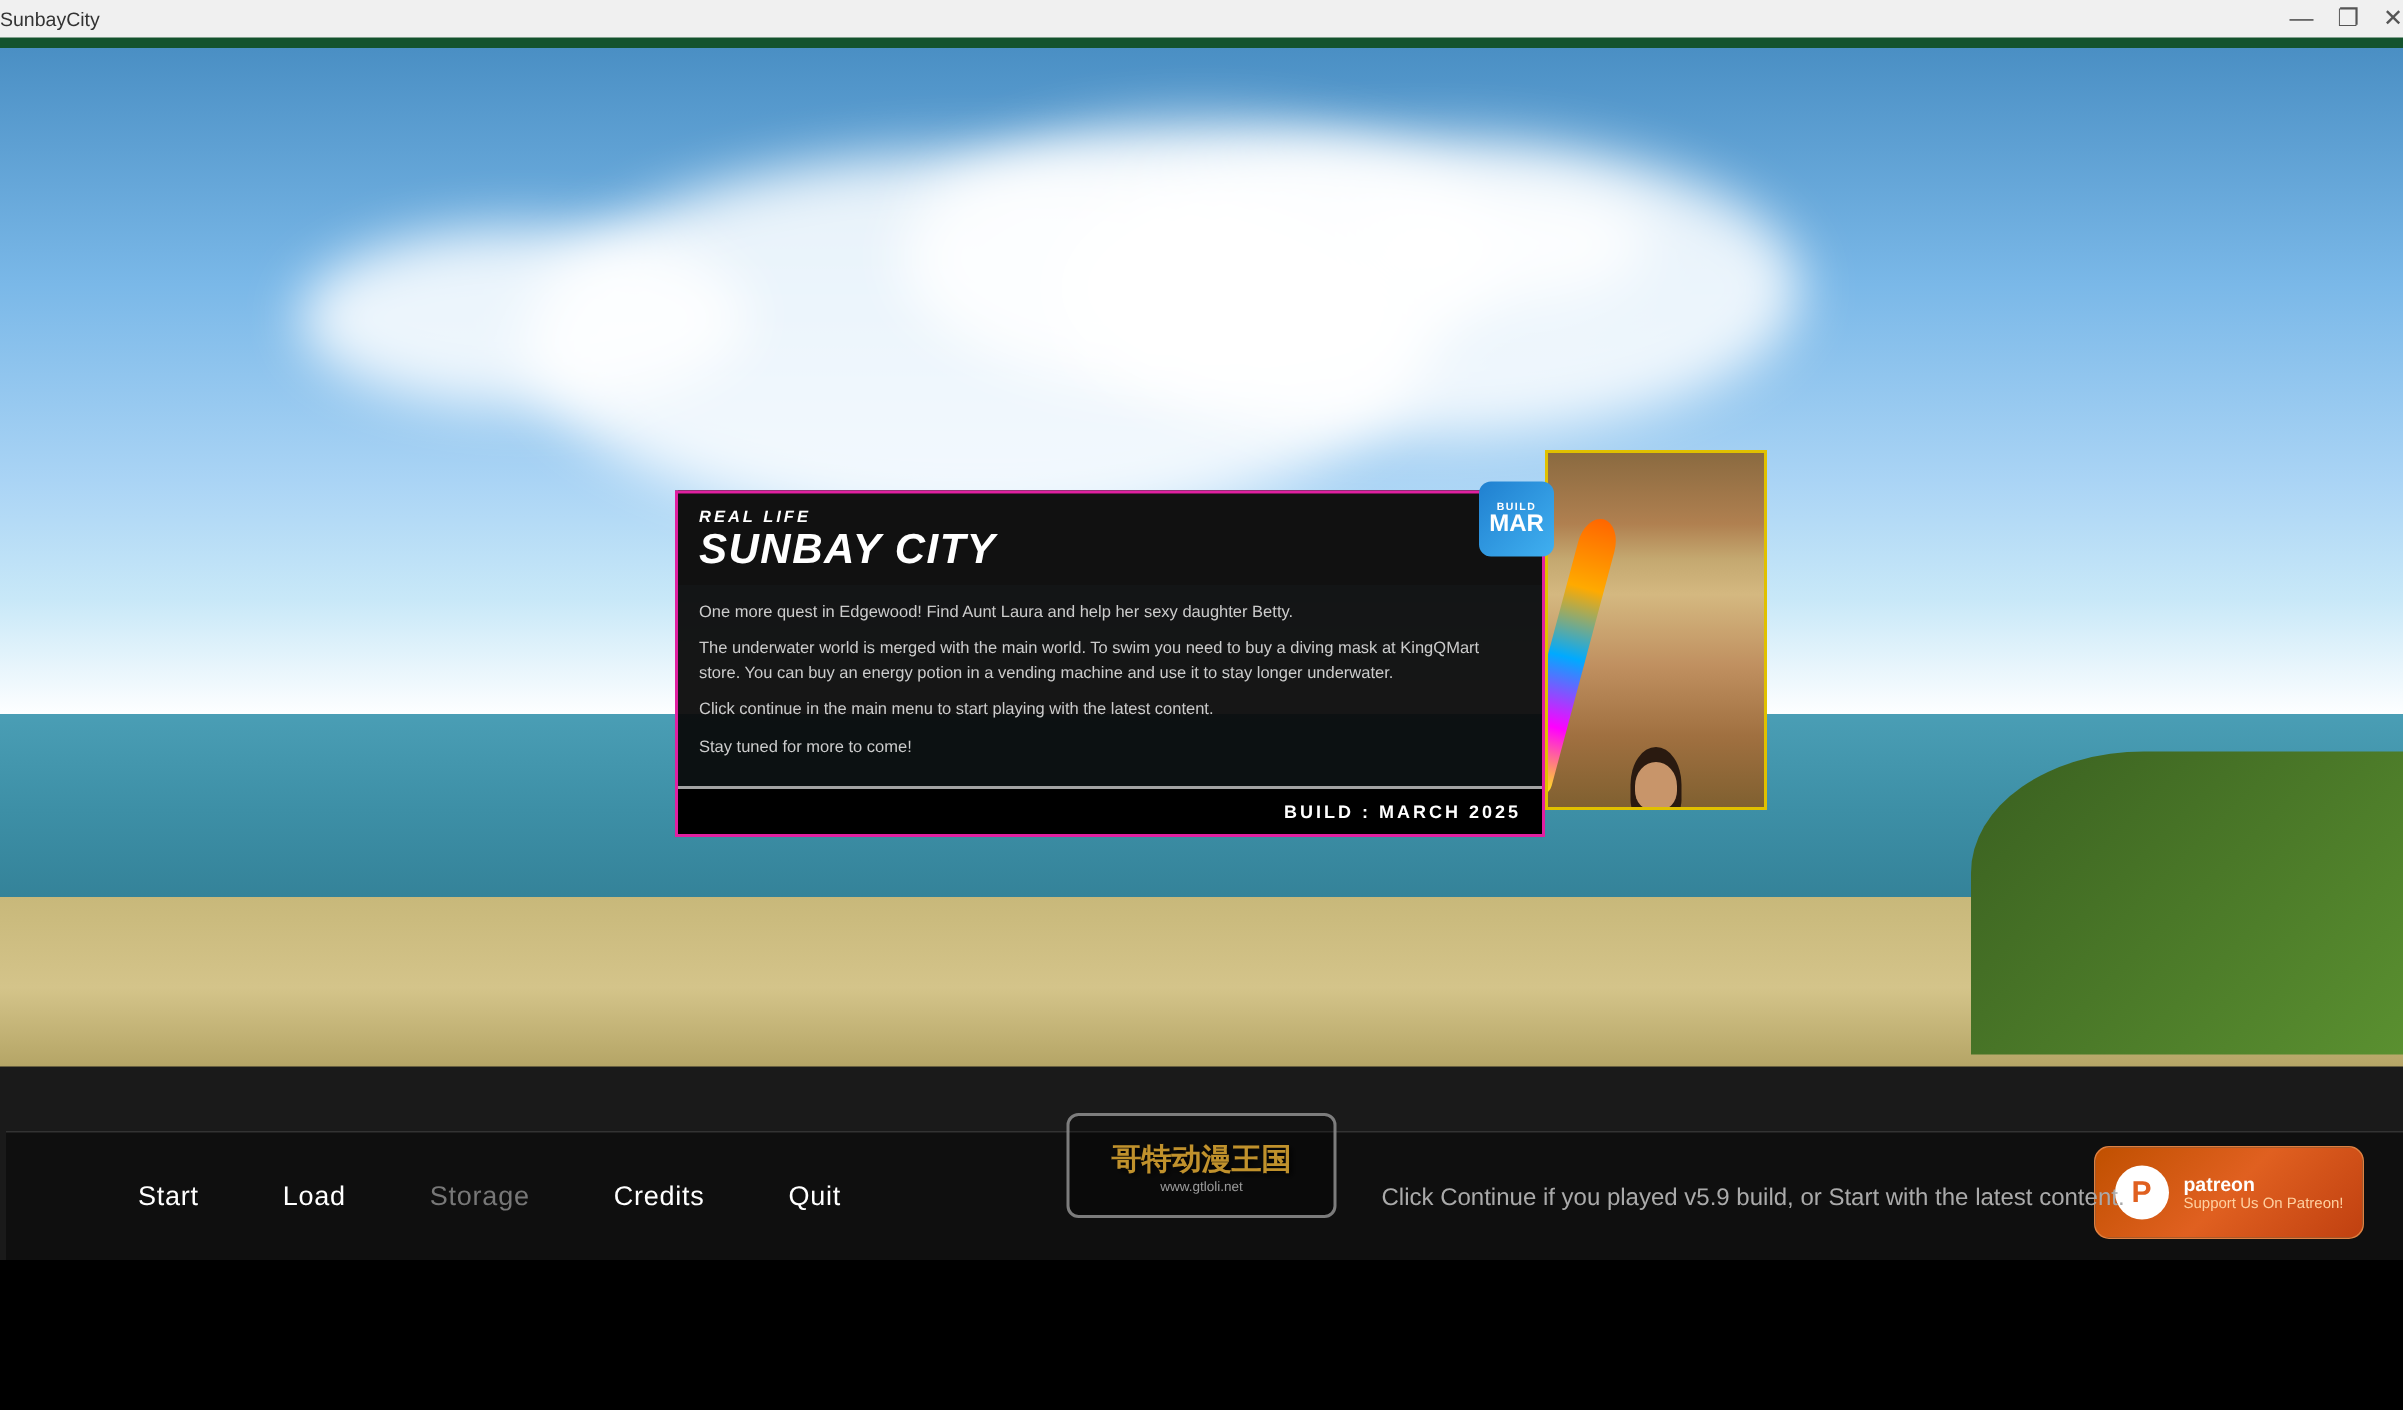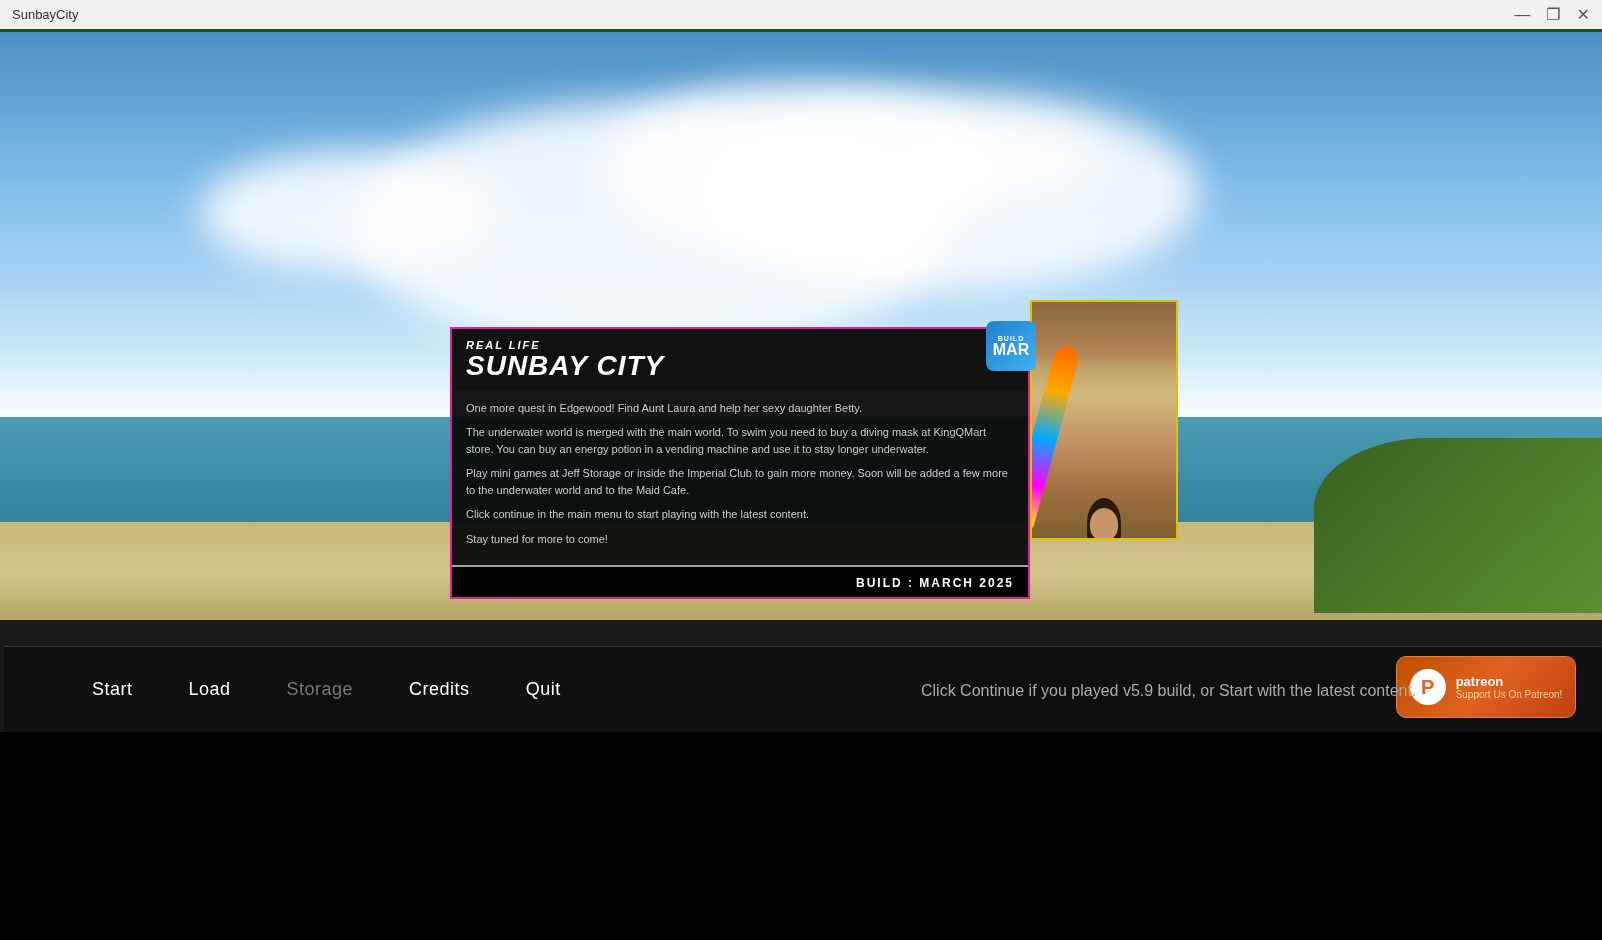--- a/index.html
+++ b/index.html
@@ -13,26 +13,26 @@
     }
 
     
     #title-bar {
       width: 100%;
       height: 32px;
       background: #f0f0f0;
       display: flex;
       align-items: center;
       justify-content: space-between;
-      padding: 0 12px;
+      padding: 0 0;
       position: absolute;
       top: 0;
       left: 0;
       z-index: 100;
-      border-bottom: 3px solid #14532d;
+      border-bottom: 7px solid #14532d;
     }
     #title-bar-left {
       font-size: 13px;
       color: #333;
     }
     #title-bar-controls {
       display: flex;
       gap: 16px;
     }
     .win-btn {
@@ -42,21 +42,21 @@
       line-height: 1;
       user-select: none;
     }
 
     
     #game-area {
       position: absolute;
       top: 32px;
       left: 0;
       width: 1602px;
-      height: 700px;
+      height: 808px;
       overflow: hidden;
     }
 
     
     #bg-sky {
       position: absolute;
       top: 0; left: 0;
       width: 100%;
       height: 65%;
       background: linear-gradient(180deg, #4a8fc4 0%, #7ab8e8 30%, #aad4f5 55%, #c8e8f8 70%, #ffffff 85%, #d0e8f0 100%);
@@ -416,21 +416,20 @@
       <div id="mar-badge">
         <span class="build-text">BUILD</span>
         <span class="mar-text">MAR</span>
       </div>
     </div>
 
     <div style="position:relative;">
       <div id="news-content">
         <p>One more quest in Edgewood! Find Aunt Laura and help her sexy daughter Betty.</p>
         <p>The underwater world is merged with the main world. To swim you need to buy a diving mask at KingQMart store. You can buy an energy potion in a vending machine and use it to stay longer underwater.</p>
-        <p>Play mini games at Jeff Storage or inside the Imperial Club to gain more money. Soon will be added a few more to the underwater world and to the Maid Cafe.</p>
         <p>Click continue in the main menu to start playing with the latest content.</p>
         <p>Stay tuned for more to come!</p>
       </div>
 
       <div id="news-image" style="position:absolute; top:-90px; right:-150px;">
 
         <div class="surfboard"></div>
         <div class="figure-body">
           <div class="figure-hair"></div>
           <div class="figure-head"></div>
@@ -438,20 +437,26 @@
 
         </div>
       </div>
     </div>
 
     <div id="news-footer">
       <span id="build-date-text">BUILD : MARCH 2025</span>
     </div>
   </div>
 
+  <div id="watermark">
+    <div id="watermark-border">
+      <div id="watermark-logo">哥特动漫王国</div>
+      <div id="watermark-subtitle">www.gtloli.net</div>
+    </div>
+  </div>
 
   <div id="status-text">Click Continue if you played v5.9 build, or Start with the latest content.</div>
 
   <div id="nav-bar">
     <div id="nav-buttons">
       <span class="nav-btn">Start</span>
       <span class="nav-btn">Load</span>
       <span class="nav-btn dimmed">Storage</span>
       <span class="nav-btn">Credits</span>
       <span class="nav-btn">Quit</span>

